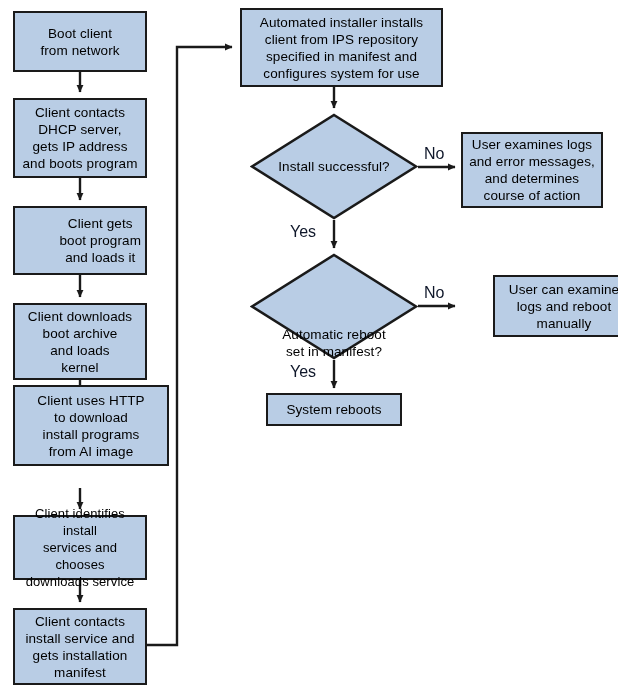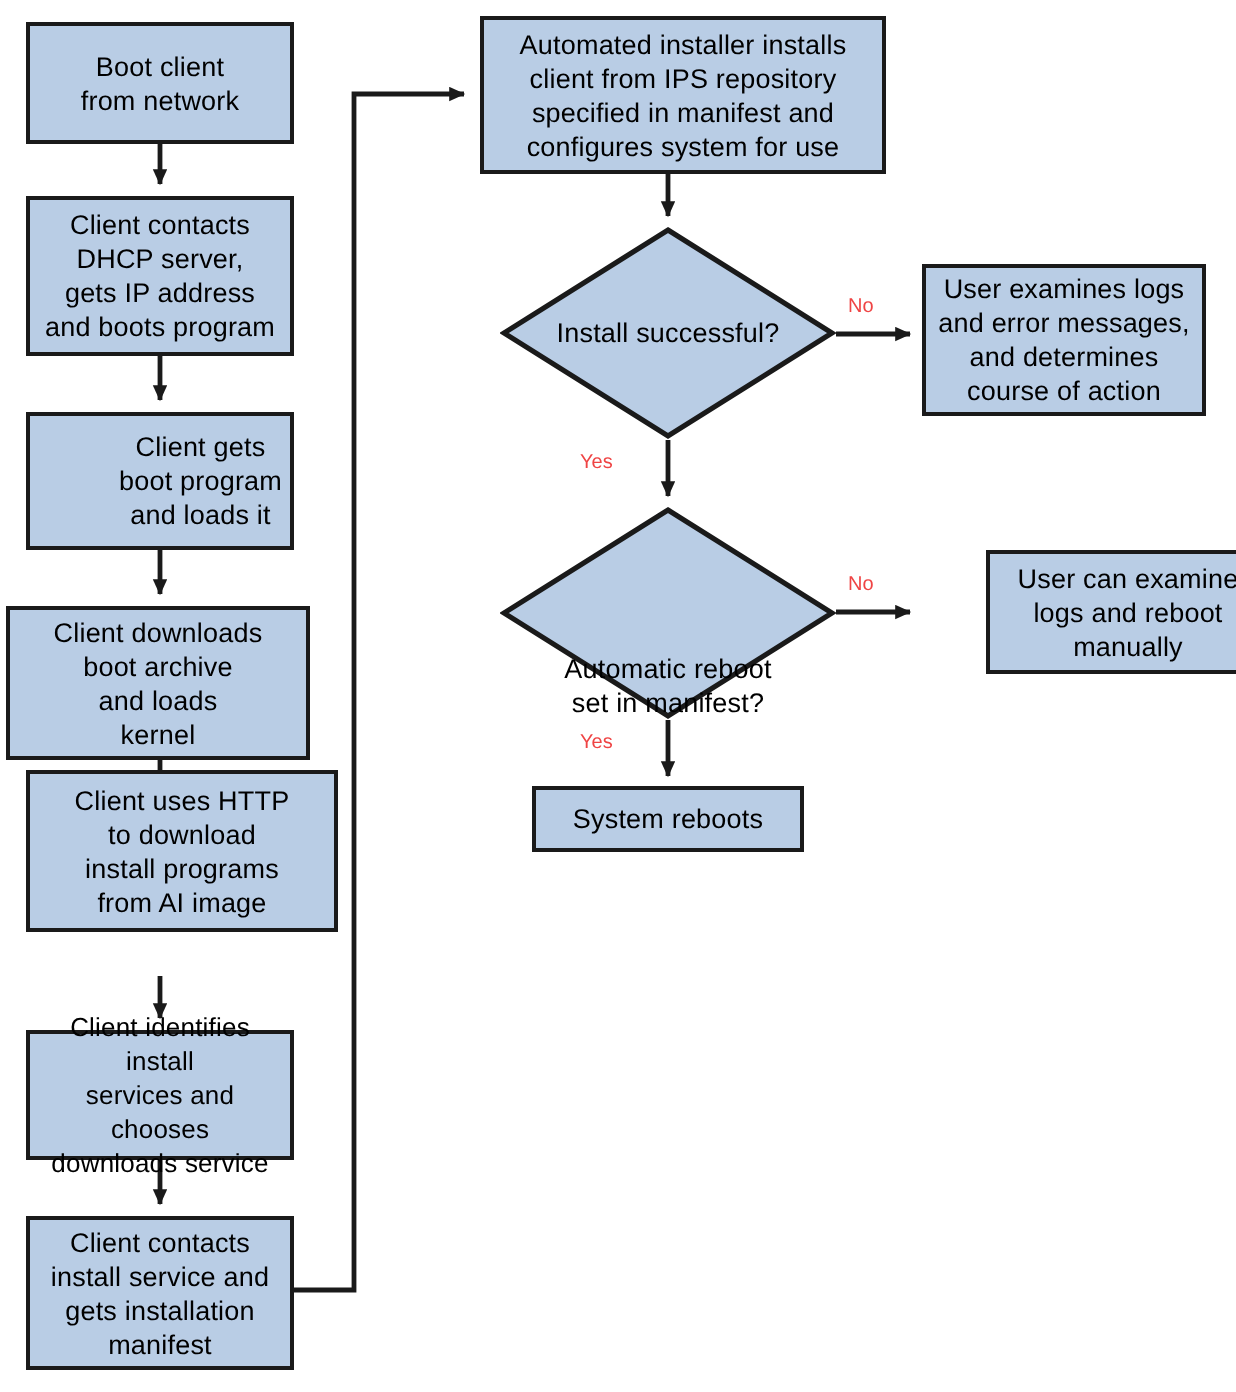--- a/index.html
+++ b/index.html
@@ -58,23 +58,23 @@
     width: 100%;
     height: 100%;
   }
   .decision .node-text {
     position: relative;
     z-index: 2;
     white-space: pre-line;
   }
   .edge-label {
     position: absolute;
-    font-size: 10px;
+    font-size: 16px;
     line-height: 15px;
-    color: #ef4444;
+    color: #0f172a;
     background: transparent;
     white-space: nowrap;
   }
 </style>
 </head>
 <body>
 
 <div id="flow-canvas">
 
   <svg class="connectors" viewBox="0 0 618 696" xmlns="http://www.w3.org/2000/svg">
@@ -115,21 +115,21 @@
 gets IP address
 and boots program</span>
   </div>
 
   <div class="node process" style="left:13px; top:206px; width:134px; height:69px;justify-content:flex-end;">
     <span class="node-text">Client gets
 boot program
 and loads it</span>
   </div>
 
-  <div class="node process" style="left:3px; top:303px; width:152px; height:77px;">
+  <div class="node process" style="left:13px; top:303px; width:134px; height:77px;">
     <span class="node-text">Client downloads
 boot archive
 and loads
 kernel</span>
   </div>
 
   <div class="node process" style="left:13px; top:385px; width:156px; height:81px;">
     <span class="node-text">Client uses HTTP
 to download
 install programs

